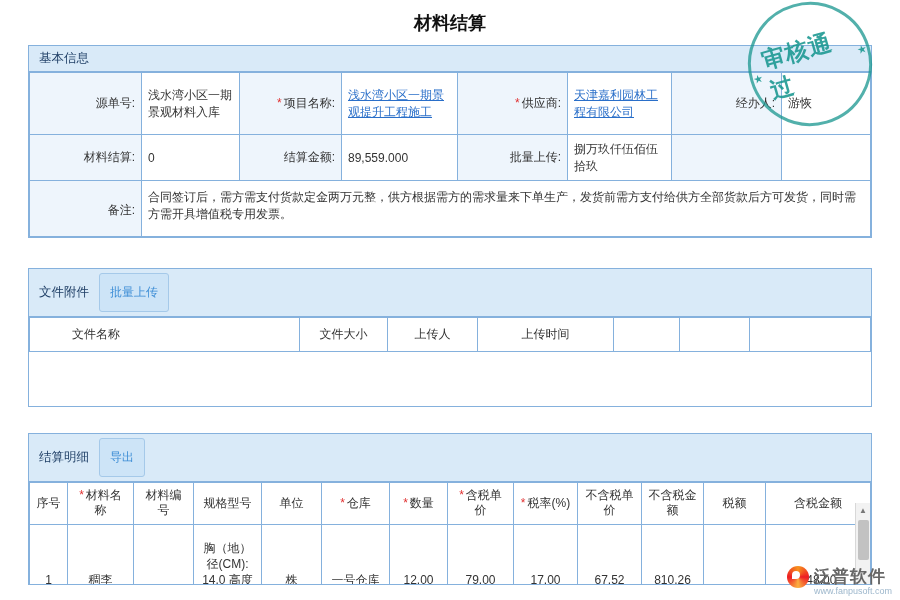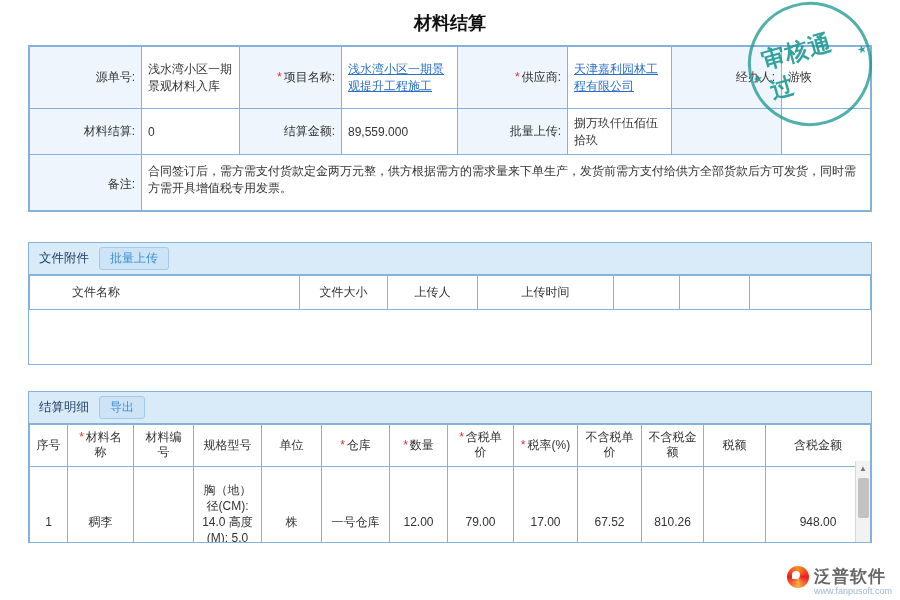--- a/index.html
+++ b/index.html
@@ -13,21 +13,21 @@
   }
   .page-title { text-align: center; font-weight: bold; font-size: 18px; padding-top: 11px; color: #111; }
 
   .panel { margin: 0 28px; border: 1px solid #85b1dd; background: #fff; }
   .panel-basic { margin-top: 10px; }
   .panel-attach { margin-top: 30px; }
   .panel-details { margin-top: 26px; height: 152px; overflow: hidden; position: relative; }
 
   .section-bar { background: #d9eaf8; border-bottom: 1px solid #85b1dd; padding: 4px 10px; display: flex; align-items: center; gap: 10px; }
   .section-title { color: #1f3f66; font-size: 12.5px; }
-  .btn { background: #cde4f7; border: 1px solid #a5c9e9; color: #3e8ed6; border-radius: 3px; padding: 2px 10px; font-size: 12px; cursor: pointer; font-family: inherit; }
+  .btn { background: #cde4f7; border: 1px solid #a5c9e9; color: #3e8ed6; border-radius: 3px; padding: 10px 10px; font-size: 12px; cursor: pointer; font-family: inherit; }
 
   table { border-collapse: collapse; width: 100%; table-layout: fixed; }
   td, th { border: 1px solid #85b1dd; padding: 4px 6px; font-size: 12px; word-wrap: break-word; font-weight: normal; }
 
   .info td.lbl { background: #eef5fc; text-align: right; }
   .info td.val { background: #fff; text-align: left; }
   .info tr.r1 td { height: 40px; }
   .info tr.r2 td { height: 62px; }
   .info tr.r3 td { height: 46px; }
   .info tr.r4 td { height: 56px; vertical-align: top; padding-top: 8px; }
@@ -68,20 +68,23 @@
 
 <div class="page-title">材料结算</div>
 
 <div class="stamp">
   <span class="stamp-star">★</span>
   <span class="stamp-text">审核通过</span>
   <span class="stamp-star">★</span>
 </div>
 
 <div class="panel panel-basic">
+  <div class="section-bar">
+    <span class="section-title">基本信息</span>
+  </div>
   <table class="info">
     <colgroup>
         <col style="width:112px">
         <col style="width:98px">
         <col style="width:102px">
         <col style="width:116px">
         <col style="width:110px">
         <col style="width:104px">
         <col style="width:110px">
         <col>

